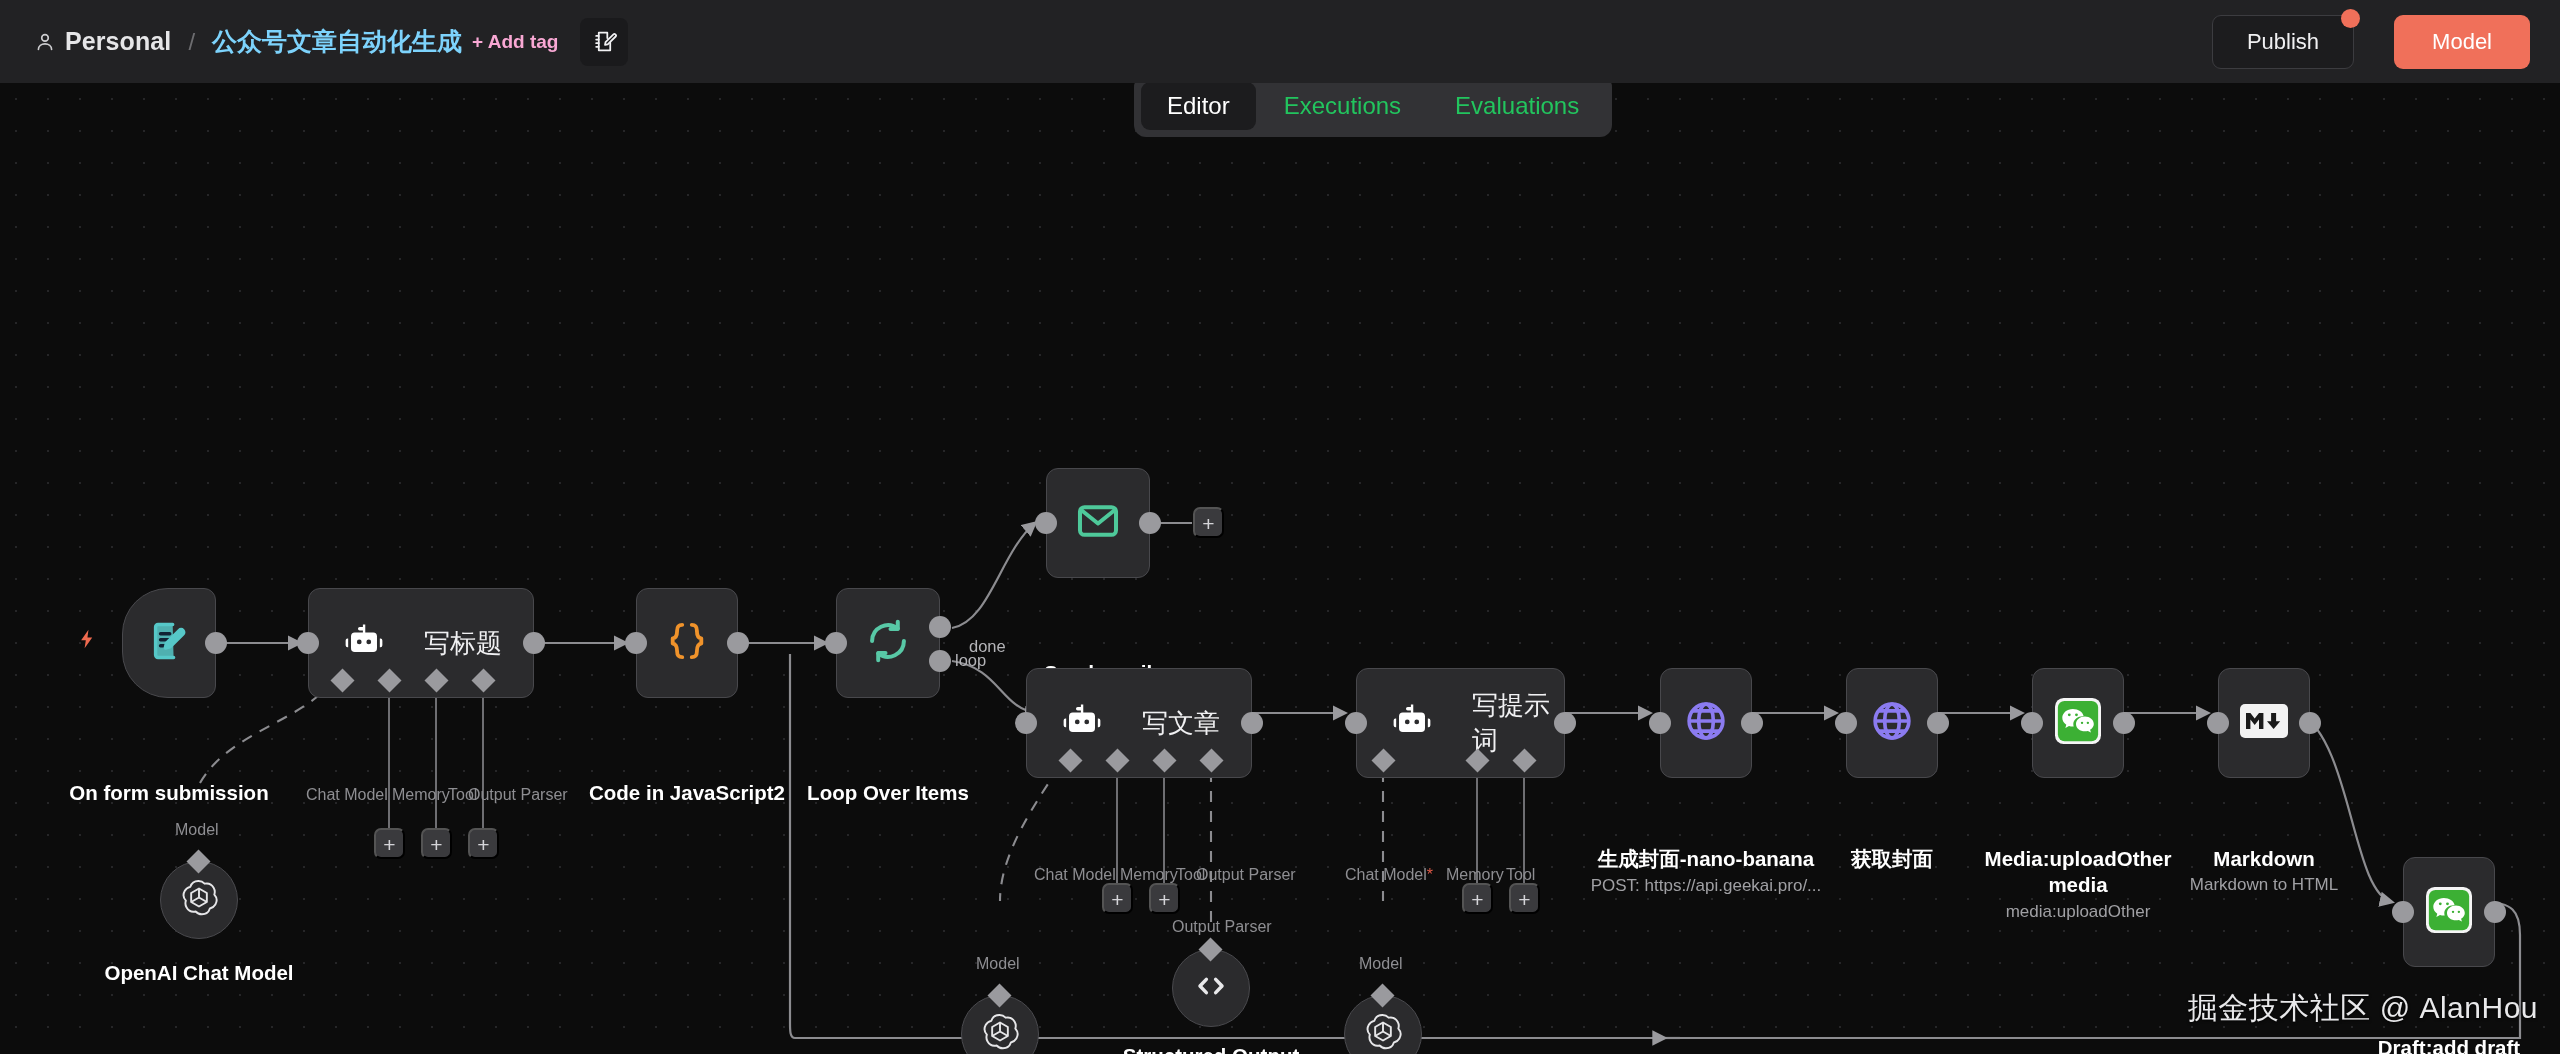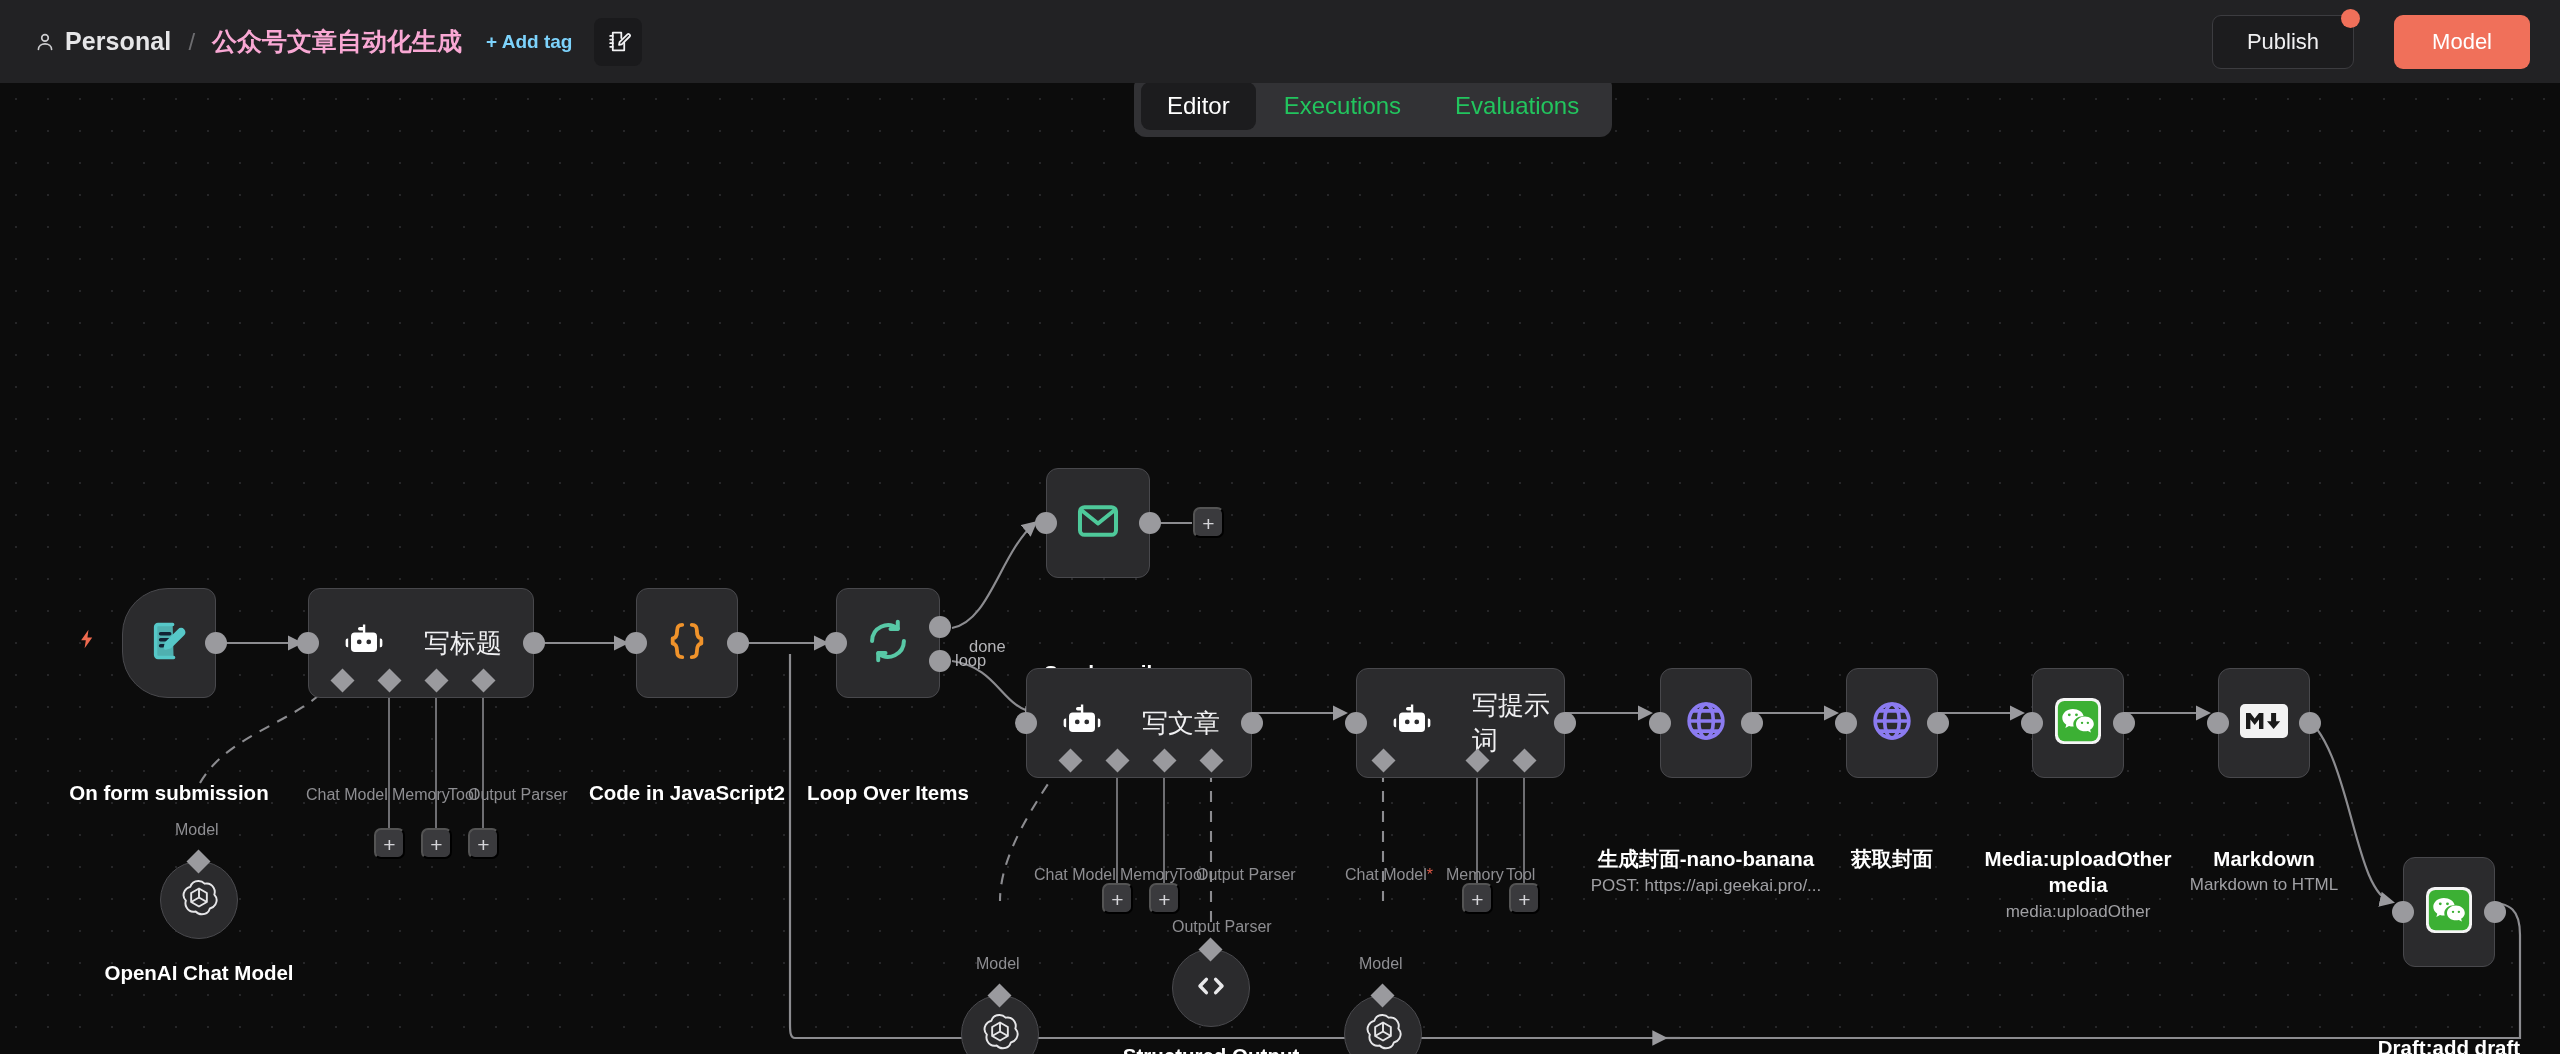--- a/index.html
+++ b/index.html
@@ -17,23 +17,23 @@
     display: flex; align-items: center;
     padding: 0 30px 0 34px;
     z-index: 40;
   }
   #breadcrumb { display: flex; align-items: center; gap: 0; }
   .person-icon { width: 22px; height: 22px; margin-right: 9px; opacity: .92; display:block; }
   .bc-personal {
     color: #e6e6e8; font-size: 25px; font-weight: 600; letter-spacing: .1px;
   }
   .bc-sep { color: #6d6d70; font-size: 24px; margin: 0 17px; font-weight: 300; }
-  .bc-title { color: #f9a8d4; font-size: 25px; font-weight: 600; }
+  .bc-title { color: #7dd3fc; font-size: 25px; font-weight: 600; }
   .add-tag {
-    color: #7dd3fc; font-size: 19px; margin-left: 24px; font-weight: 600;
+    color: #f9a8d4; font-size: 19px; margin-left: 10px; font-weight: 600;
     cursor: pointer;
   }
   .note-btn {
     width: 48px; height: 48px; margin-left: 22px; border-radius: 8px;
     background: #1a1a1c; display: flex; align-items: center; justify-content: center;
     cursor: pointer;
   }
   .note-btn svg { width: 25px; height: 25px; }
   #header-right {
     margin-left: auto; display: flex; align-items: center; gap: 40px;
@@ -525,13 +525,14 @@
           <path d="M9.2 8 5.4 12l3.8 4"></path>
             <path d="M14.8 8l3.8 4-3.8 4"></path>
         </svg>
       </span>
     </div>
     <span class="diamond" style="left:1202px;top:858px;"></span>
     <span class="nlabel" style="left:1211px;top:960px;">Structured Output
 Parser2</span>
   </div>
 
+  <div id="watermark">掘金技术社区 @ AlanHou</div>
 </div>
 
 </body></html>

